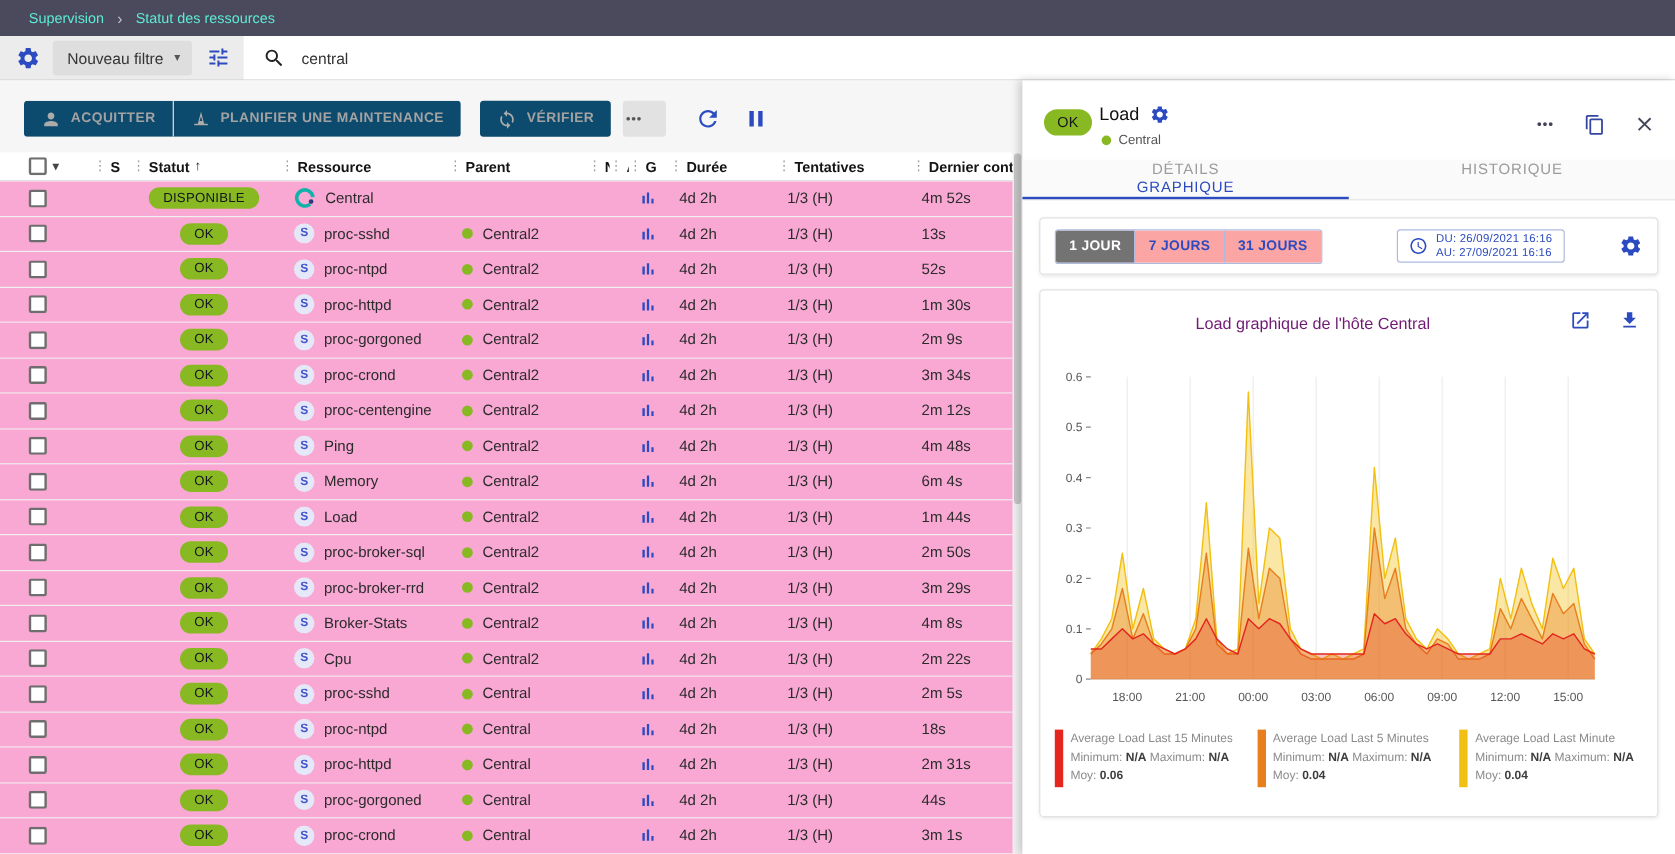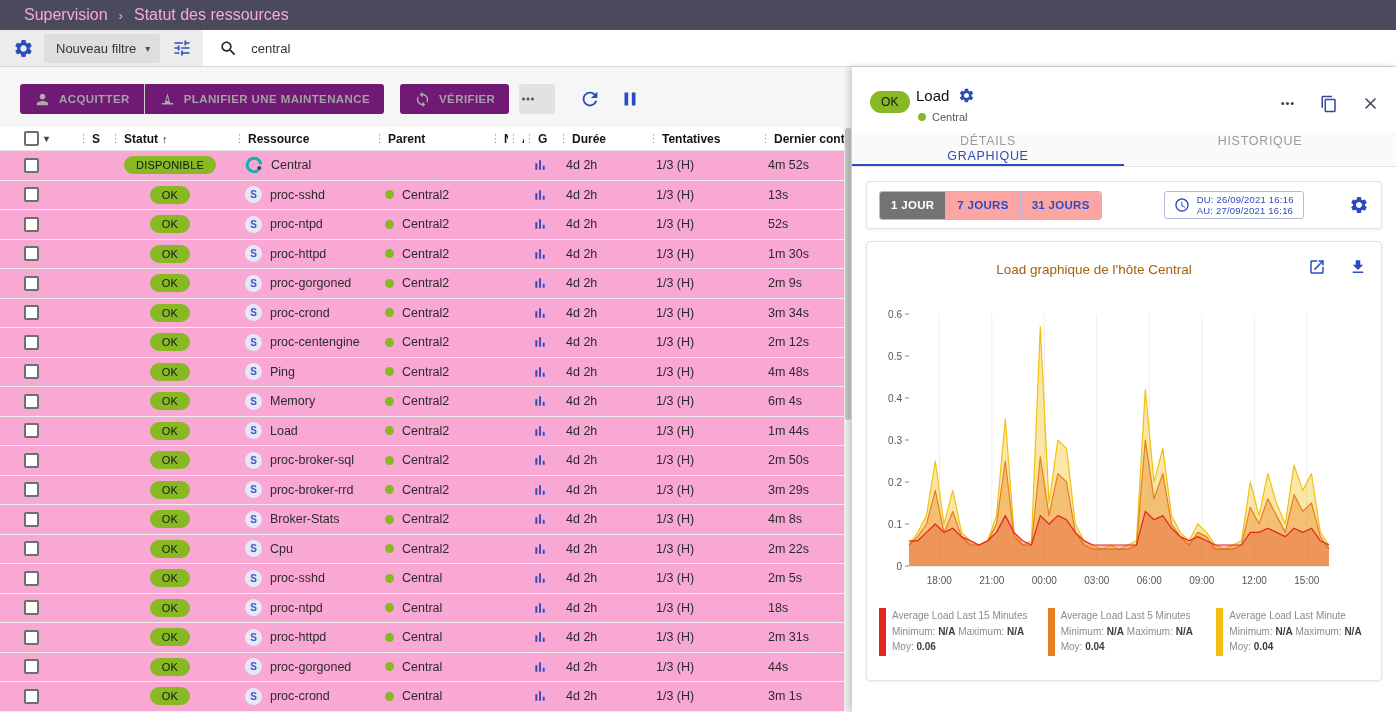--- a/index.html
+++ b/index.html
@@ -1,37 +1,37 @@
 <!DOCTYPE html>
 <html><head>
 <meta charset="utf-8">
 <style>
   *{margin:0;padding:0;box-sizing:border-box}
   html,body{width:1396px;height:712px;overflow:hidden;background:#fff;font-family:"Liberation Sans",sans-serif}
   .app{position:relative;width:1396px;height:712px}
 
   
   .topbar{position:absolute;top:0;left:0;width:1396px;height:30px;background:#4a4a5c;display:flex;align-items:center;padding:0 24px}
-  .crumb{color:#f9a8d4;font-size:16px;cursor:pointer}
+  .crumb{color:#5eead4;font-size:12px;cursor:pointer}
   .crumb-sep{color:#c2c2ce;margin:0 11px;font-size:13px}
 
   
   .filterbar{position:absolute;top:30px;left:0;width:1396px;height:37px;background:#ececec;border-bottom:1px solid #d8d8d8;display:flex;align-items:center}
   .ic{fill:currentColor;display:block}
   .fb-gear{margin-left:13px;color:#2d4bc0;cursor:pointer}
   .filter-select{margin-left:10px;height:29px;background:#dedede;border:none;border-radius:3px;padding:0 10px 0 12px;font:13px "Liberation Sans",sans-serif;color:#333;display:flex;align-items:center;gap:9px;cursor:pointer}
   .filter-select .caret{font-size:10px;color:#555}
   .fb-tune{margin-left:12px;color:#2d4bc0;cursor:pointer}
   .searchbox{margin-left:11px;flex:1;height:36px;background:#fff;display:flex;align-items:center;padding-left:16px;gap:13px;color:#222}
   .search-input{border:none;outline:none;font:13px "Liberation Sans",sans-serif;color:#333;width:400px;background:transparent}
 
   
   .main{position:absolute;top:67px;left:0;width:852px;height:645px;background:#f6f6f6}
   .toolbar{position:absolute;top:17px;left:20px;display:flex;align-items:center}
-  .tb-btn{height:30px;background:#701a75;border:none;color:#a2a2a2;font:bold 11.5px "Liberation Sans",sans-serif;letter-spacing:.4px;display:flex;align-items:center;gap:8px;padding:0 14px;cursor:default;white-space:nowrap}
+  .tb-btn{height:30px;background:#0c4a6e;border:none;color:#a2a2a2;font:bold 11.5px "Liberation Sans",sans-serif;letter-spacing:.4px;display:flex;align-items:center;gap:8px;padding:0 14px;cursor:default;white-space:nowrap}
   .tb-btn svg{fill:#ababab}
   .btn-group{display:flex;border-radius:3px;overflow:hidden}
   .btn-group .tb-btn + .tb-btn{border-left:1px solid #cfcfcf}
   .tb-check{border-radius:3px;margin-left:16px}
   .tb-more{margin-left:10px;width:36px;border-radius:3px;padding:0;justify-content:center;background:#e2e2e2;cursor:pointer}
   .tb-more svg{fill:#555}
   .tb-ic{margin-left:24px;color:#2d4bc0;cursor:pointer}
 
   
   .grid{display:grid;grid-template-columns:62px 46px 124px 140px 118px 18px 16px 32px 90px 112px 1fr;align-items:center}
@@ -76,21 +76,21 @@
   .period-card{margin:14px 14px 0;height:48px;border:1px solid #e2e2e2;border-radius:4px;box-shadow:0 1px 3px rgba(0,0,0,.08);display:flex;align-items:center;padding:0 12px;background:#fff}
   .pgroup{display:flex;border:1px solid #aebadf;border-radius:3px;overflow:hidden}
   .pbtn{height:27px;padding:0 11px;background:#fca5a5;color:#2d4bc0;border:none;font:bold 11.5px "Liberation Sans",sans-serif;letter-spacing:.3px;cursor:pointer;white-space:nowrap}
   .pbtn + .pbtn{border-left:1px solid #aebadf}
   .pbtn.active{background:#737373;color:#fff}
   .date-chip{margin-left:62px;height:28px;border:1px solid #aebadf;border-radius:3px;display:flex;align-items:center;gap:7px;padding:0 9px;cursor:pointer;color:#2d4bc0}
   .date-lines{display:flex;flex-direction:column;font-size:9.5px;color:#2d4bc0;line-height:11.5px;letter-spacing:.2px;white-space:nowrap}
   .pc-gear{margin-left:auto;color:#2d4bc0;cursor:pointer}
 
   .chart-card{margin:12px 14px 0;height:440px;border:1px solid #e2e2e2;border-radius:4px;box-shadow:0 1px 3px rgba(0,0,0,.08);position:relative;background:#fff}
-  .chart-title{position:absolute;top:20px;left:0;right:60px;text-align:center;font-size:13.5px;color:#a16207}
+  .chart-title{position:absolute;top:20px;left:0;right:60px;text-align:center;font-size:13.5px;color:#701a75}
   .chart-actions{position:absolute;top:16px;right:14px;display:flex;gap:23px;color:#2d4bc0}
   .chart-actions span{cursor:pointer}
   #chart-svg{position:absolute;top:56px;left:6px;width:502px;height:300px}
   .legend{position:absolute;top:366px;left:12px;right:4px;display:flex;gap:8px}
   .legend-item{display:flex;gap:6px;flex:1;min-width:0}
   .lbar{width:7px;height:48px;flex:none}
   .ltext{font-size:10px;color:#8b8b8b;line-height:15.5px;white-space:nowrap;overflow:hidden}
   .ltext b{color:#3d3d3d}
 </style>
 </head>

